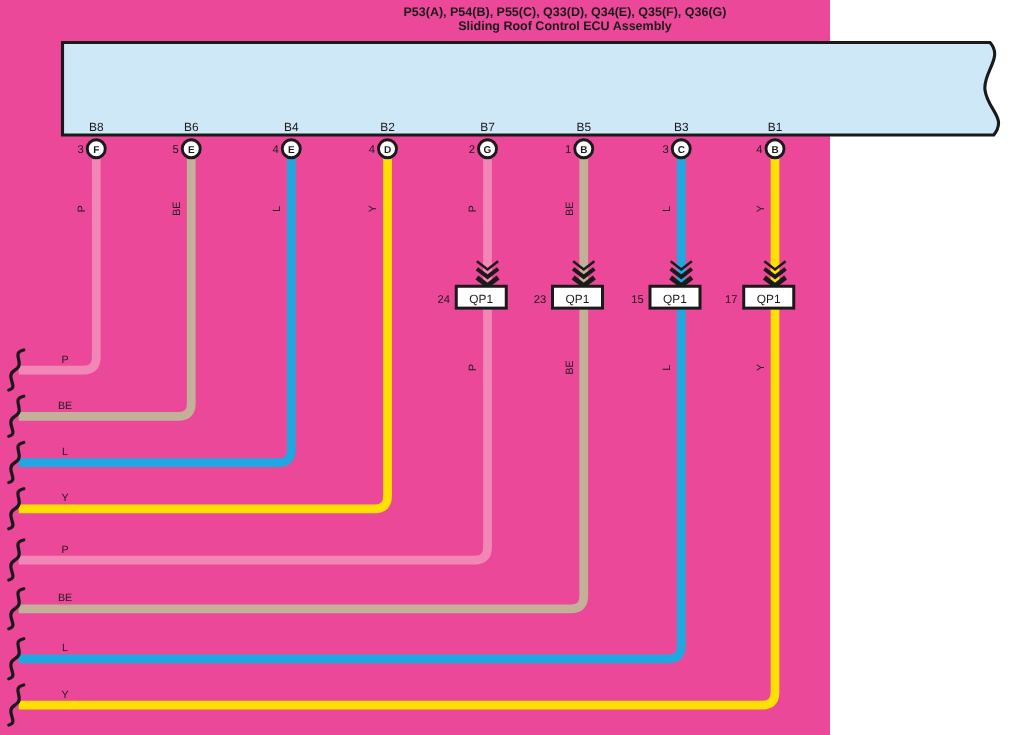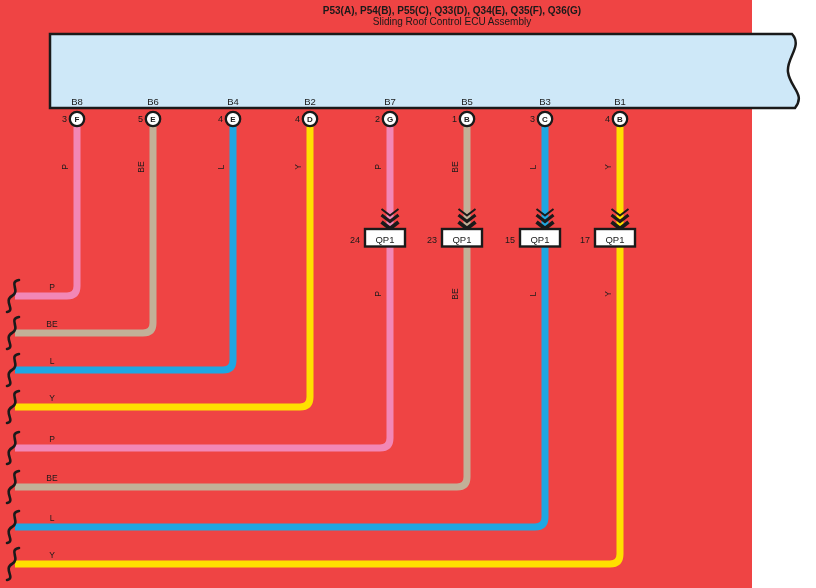--- a/index.html
+++ b/index.html
@@ -1,20 +1,20 @@
 <!DOCTYPE html>
 <html><head>
 <meta charset="utf-8">
 <style>
   html,body{margin:0;padding:0;background:#ffffff;width:816px;height:588px;overflow:hidden;}
   body{font-family:"Liberation Sans", sans-serif;color:#1a1a1a;}
-  .page{position:relative;width:752px;height:588px;background:#ef4444;}
+  .page{position:relative;width:664px;height:588px;background:#ec4899;}
   .title-block{position:absolute;top:5px;left:252px;width:400px;text-align:center;line-height:11px;}
   .title-block .t1{font-size:10px;font-weight:bold;}
-  .title-block .t2{font-size:10px;font-weight:normal;}
+  .title-block .t2{font-size:10px;font-weight:bold;}
   svg{position:absolute;left:0;top:0;font-family:"Liberation Sans", sans-serif;}
   svg text{fill:#1a1a1a;}
 </style>
 </head>
 <body>
 
 <div class="page">
   <div class="title-block">
     <div class="t1">P53(A), P54(B), P55(C), Q33(D), Q34(E), Q35(F), Q36(G)</div>
     <div class="t2">Sliding Roof Control ECU Assembly</div>

